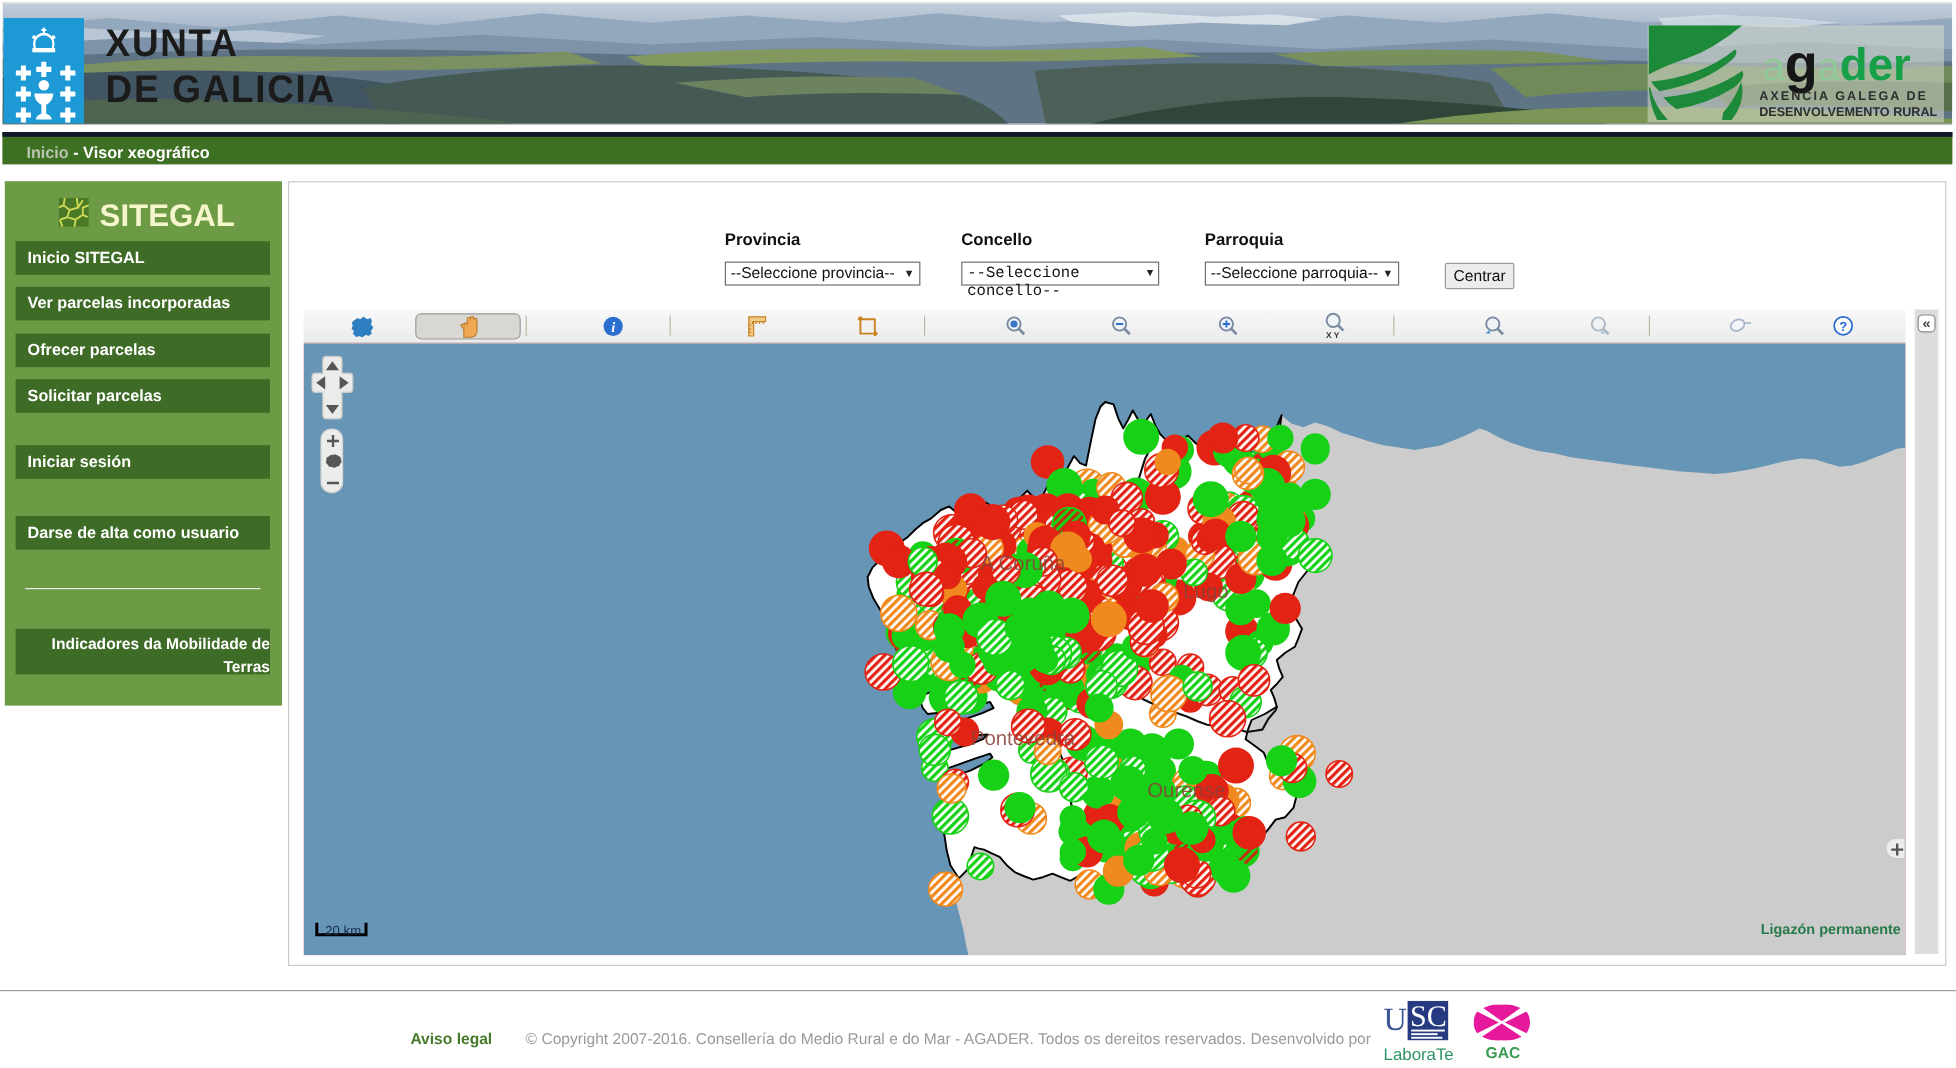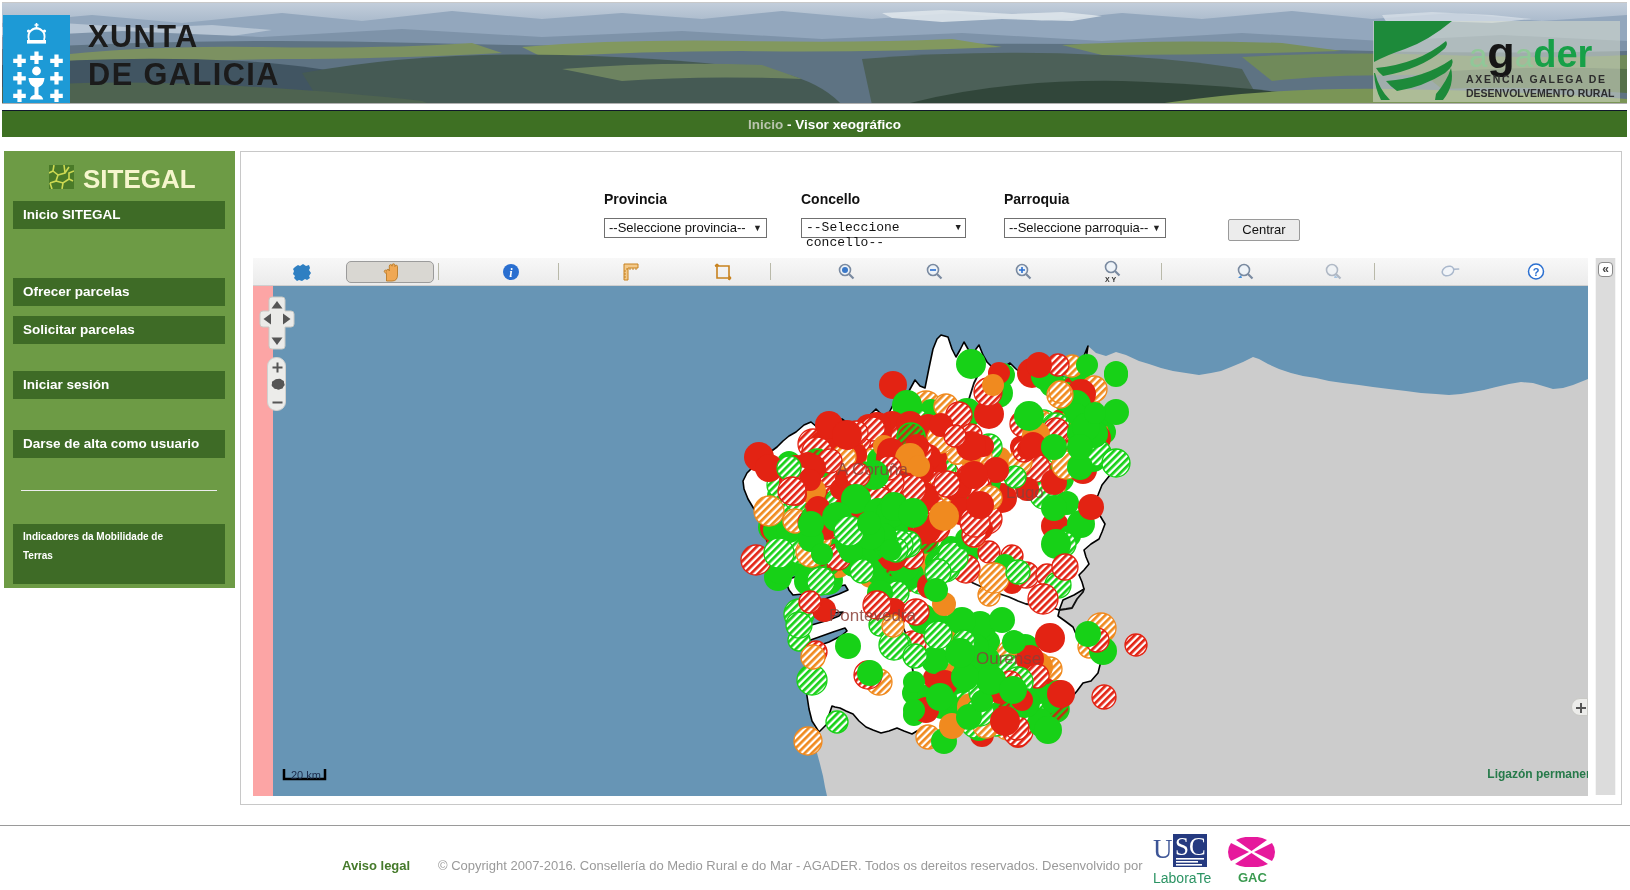--- a/index.html
+++ b/index.html
@@ -7,47 +7,47 @@
 #page { position:relative; width:1630px; height:890px; overflow:hidden; }
 
 
 #banner { position:absolute; left:2px; top:2px; width:1625px; height:102px; border-top:1px solid #c8c8c8; border-bottom:1px solid #b0b0b0; overflow:hidden; }
 #banner svg.photo { position:absolute; left:0; top:0; }
 #xuntalogo { position:absolute; left:1px; top:12px; width:67px; height:90px; background:#1d9ad6; }
 #xuntatext { position:absolute; left:86px; top:14px; color:#1b1b1b; font-weight:bold; font-size:32px; line-height:38px; letter-spacing:1.5px; transform:scale(0.96,1); transform-origin:left top; }
 #agader { position:absolute; right:7px; top:18px; width:247px; height:81px; background:rgba(215,220,205,0.55); }
 
 
-#crumb { position:absolute; left:2px; top:110px; width:1625px; height:27px; background:#3e7023; border-top:1px solid #0f172a; color:#fff; font-size:13.5px; font-weight:bold; line-height:27px; padding-left:20px;text-align:center; }
+#crumb { position:absolute; left:2px; top:110px; width:1625px; height:27px; background:#3e7023; border-top:4px solid #0f172a; color:#fff; font-size:13.5px; font-weight:bold; line-height:27px; padding-left:20px; }
 #crumb .inicio { color:#b9c4ae; }
 
 
 #sidebar { position:absolute; left:4px; top:151px; width:231px; height:437px; background:#6d9b45; }
 #sidebar h1 { position:absolute; left:0; top:13px; margin:0; width:100%; font-size:26px; color:#f6f6cd; }
 #sidebar h1 .txt { position:absolute; left:79px; top:0; }
 #sidebar h1 .ico { position:absolute; left:45px; top:1px; width:25px; height:24px; }
 .sbtn { position:absolute; left:9px; width:212px; height:28px; background:#3e6b26; color:#fff; font-size:13.5px; font-weight:bold; line-height:28px; padding-left:10px; }
 #sidebar hr { position:absolute; left:17px; top:339px; width:196px; border:none; border-top:1px solid #ededed; margin:0; }
-.sbtn2 { position:absolute; left:9px; top:373px; width:212px; height:60px; background:#3e6b26; color:#fff; font-size:10px; font-weight:bold; line-height:19px; padding:3px 0 0 10px; }
+.sbtn2 { position:absolute; left:9px; top:373px; width:212px; height:38px; background:#3e6b26; color:#fff; font-size:13px; font-weight:bold; line-height:19px; padding:3px 0 0 10px;text-align:right; }
 
 
 #main { position:absolute; left:240px; top:151px; width:1382px; height:654px; background:#fff; border:1px solid #c8c8c8; }
 
 
 .lab { position:absolute; font-size:14px; font-weight:bold; color:#111; }
 .sel { position:absolute; height:20px; background:#fff; border:1px solid #707070; font-size:13px; color:#111; padding:1px 3px 0 4px; }
 .sel .arr { position:absolute; right:4px; top:4px; font-size:9px; color:#222; }
-#centrar { position:absolute; left:963px; top:67px; width:72px; height:22px; background:#ececec; border:1px solid #9a9a9a; border-radius:2px; font-size:13px; color:#111; text-align:center; line-height:20px;margin-left:24px; }
+#centrar { position:absolute; left:963px; top:67px; width:58px; height:22px; background:#ececec; border:1px solid #9a9a9a; border-radius:2px; font-size:13px; color:#111; text-align:center; line-height:20px; }
 
 
 #toolbar { position:absolute; left:12px; top:106px; width:1335px; height:28px; background:linear-gradient(#f8f8f8,#ebebeb); border-bottom:1px solid #cfcfcf; }
 #handbtn { position:absolute; left:93px; top:3px; width:88px; height:22px; background:#d9d7d2; border:1px solid #9b9b9b; border-radius:5px; }
 
 
-#mapbox { position:absolute; left:12px; top:134px; width:1335px; height:510px; overflow:hidden; background:#fca5a5;padding-left:20px; }
+#mapbox { position:absolute; left:12px; top:134px; width:1335px; height:510px; overflow:hidden; background:#fca5a5; }
 
 
 #strip { position:absolute; left:1354px; top:106px; width:21px; height:537px; background:#dcdcdc; border-left:1px solid #f5f5f5; border-right:1px solid #f5f5f5; }
 #collbtn { position:absolute; left:1357px; top:110px; width:15px; height:15px; background:#fff; border:1px solid #8a8a8a; border-radius:4px; color:#444; font-size:12px; font-weight:bold; text-align:center; line-height:13px; }
 
 
 #pancross { position:absolute; left:6px; top:10px; }
 #zoompill { position:absolute; left:14px; top:71px; width:19px; height:54px; background:#ececea; border-radius:9px; border:1px solid #d0d0ce; }
 #plusbtn { position:absolute; right:0px; top:412px; width:17px; height:18px; background:#ececea; border:1px solid #c9c9c5; border-radius:9px 0 0 9px; }
 
@@ -149,20 +149,21 @@
     <h1>
         <span class="ico"><svg width="25" height="24" viewBox="0 0 25 24">
       <rect width="25" height="24" fill="#4a7a28"></rect>
       <g fill="none" stroke="#cdd952" stroke-width="1.6">
         <path d="M5,0 L4,6 9,10 7,16 1,18 M4,6 L0,8 M9,10 L16,8 20,2 M16,8 L15,0 M7,16 L14,18 20,14 24,16 M20,14 L20,8 25,6 M14,18 L13,24 M1,18 L3,24"></path>
       </g>
           </svg></span>
         <span class="txt">SITEGAL</span>
       </h1>
     <div class="sbtn" style="top:50px;">Inicio SITEGAL</div>
+    <div class="sbtn" style="top:88px;">Ver parcelas incorporadas</div>
     <div class="sbtn" style="top:127px;">Ofrecer parcelas</div>
     <div class="sbtn" style="top:165px;">Solicitar parcelas</div>
     <div class="sbtn" style="top:204px;margin-top:16px;">Iniciar sesión</div>
     <div class="sbtn" style="top:242px;margin-top:37px;">Darse de alta como usuario</div>
     <hr>
     <div class="sbtn2">Indicadores da Mobilidade de<br>Terras</div>
   </div>
 
   <div id="main">
     <div class="lab" style="left:363px; top:39px;">Provincia</div>

